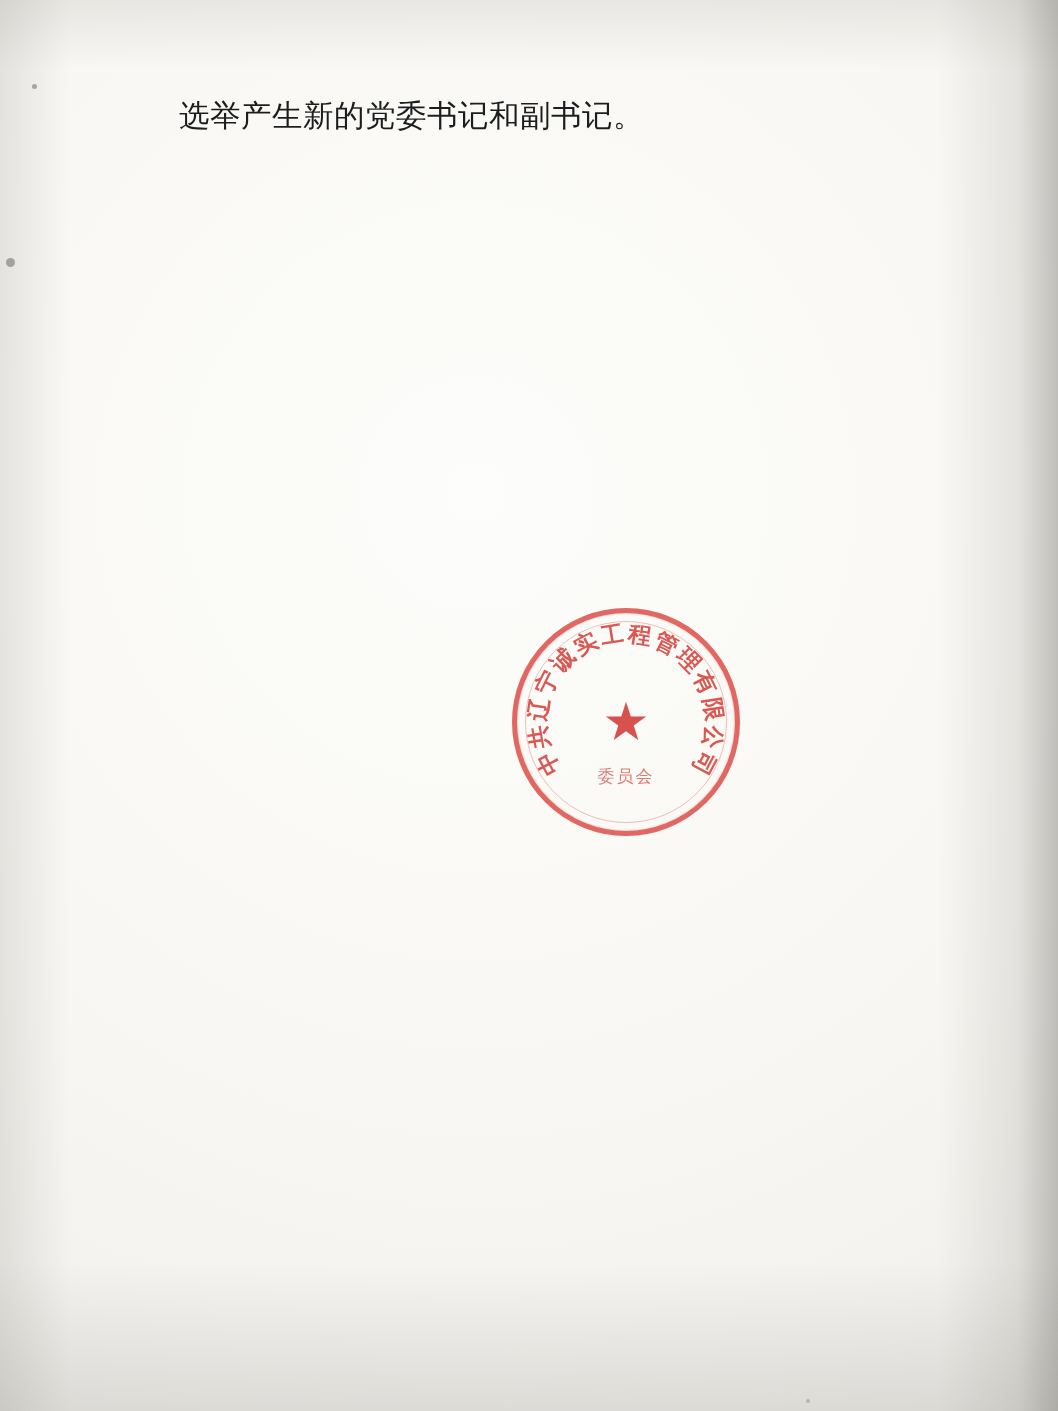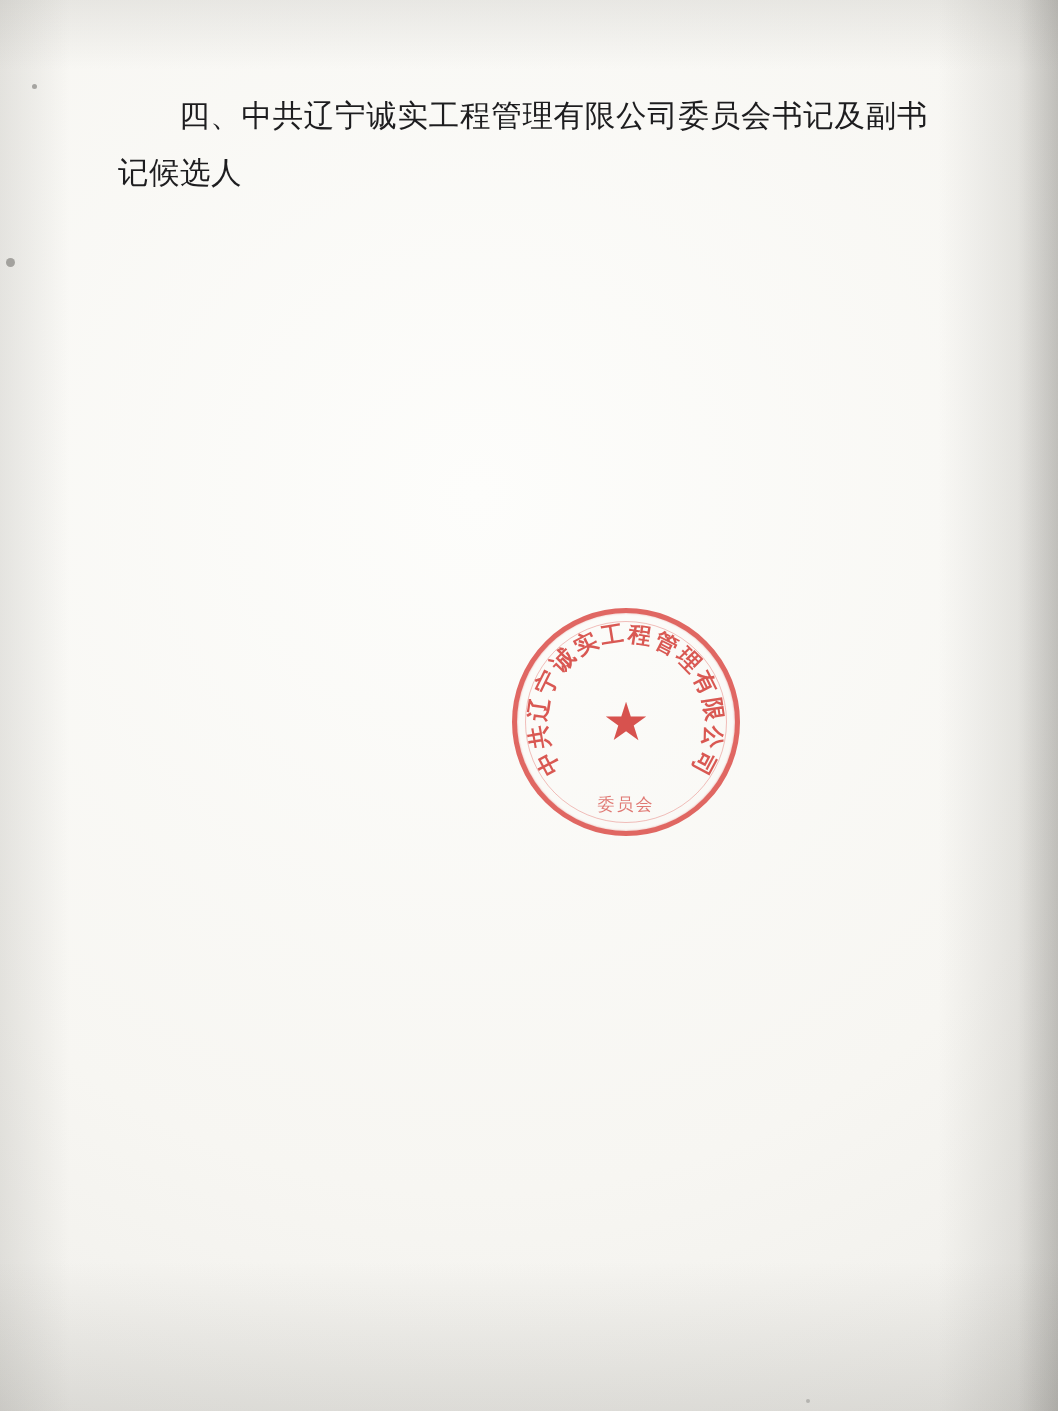--- a/index.html
+++ b/index.html
@@ -160,21 +160,21 @@
   }
   .seal-char span {
     position: absolute;
     transform: translate(-50%, -50%);
     display: block;
     white-space: nowrap;
   }
   .seal-bottom-text {
     position: absolute;
     left: 50%;
-    bottom: 20px;
+    bottom: 48px;
     transform: translateX(-50%);
     color: rgba(208, 42, 36, 0.62);
     font-size: 17px;
     letter-spacing: 2px;
     white-space: nowrap;
     text-align: center;
   }
 </style>
 </head>
 <body>
@@ -185,21 +185,21 @@
   <div class="edge-shade-left"></div>
   <div class="edge-shade-right"></div>
   <div class="edge-shade-bottom"></div>
   <div class="corner-fold"></div>
 
   <div class="speck" style="left:32px; top:84px; width:5px; height:5px;"></div>
   <div class="speck" style="left:6px; top:258px; width:9px; height:9px;"></div>
   <div class="speck" style="left:806px; top:1399px; width:4px; height:4px; opacity:.35;"></div>
 
   <div id="body-text">
-    <p class="para">四、中共辽宁诚实工程管理有限公司委员会书记及副书记候选人</p>
+    <p class="para">选举产生新的党委书记和副书记。</p>
   </div>
 
 
   <div id="seal">
     <div class="ring"></div>
     <div class="ring-inner"></div>
     <div class="seal-star">★</div>
     <div id="seal-ring-text">
         <div class="seal-char" style="transform: translate(-77.6994px, 41.3135px);">
           <span style="transform: translate(-50%, -50%) rotate(-118deg);">中</span>

